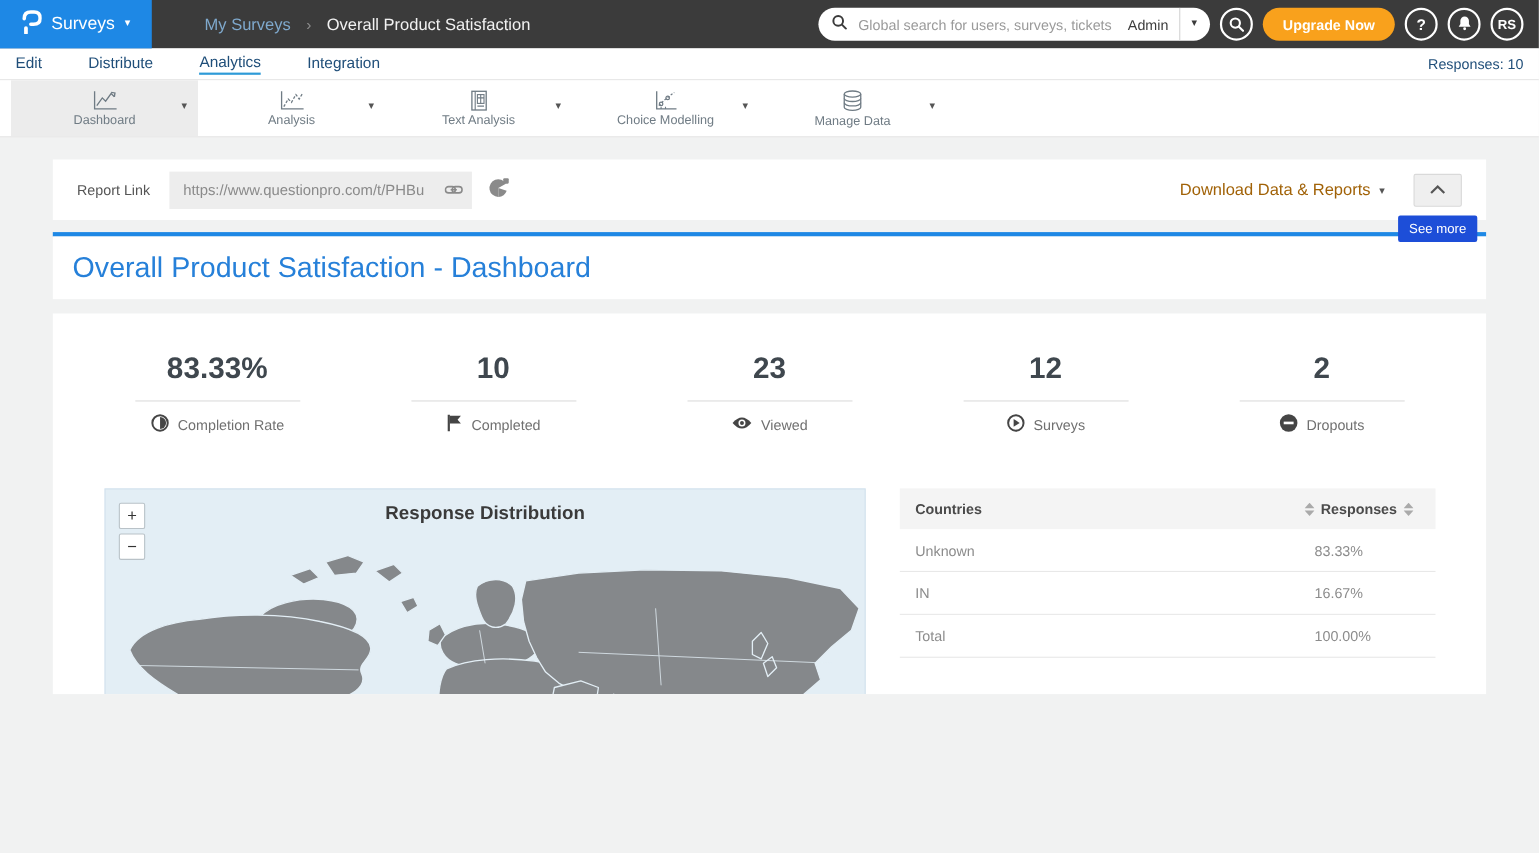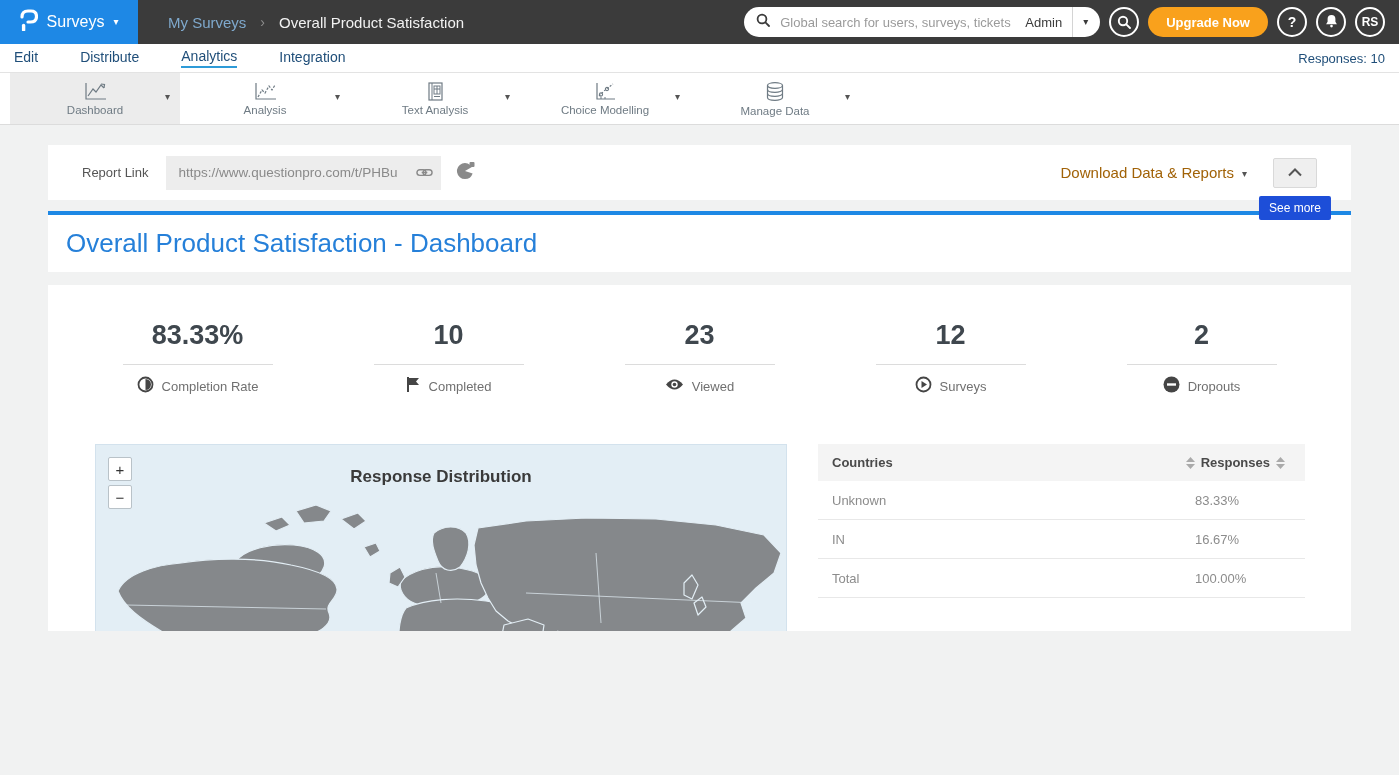--- a/index.html
+++ b/index.html
@@ -8,21 +8,21 @@
     width:1399px; height:775px; overflow:hidden;
     font-family:"Liberation Sans", sans-serif;
     background:#f1f2f2; color:#333;
   }
   
   .header { height:44px; background:#3b3b3b; display:flex; align-items:center; }
   .logo-box { width:138px; height:44px; background:#1e88e5; display:flex; align-items:center; justify-content:center; gap:9px; cursor:pointer; flex:none; }
   .logo-box .product { color:#fff; font-size:16px; }
   .caret { font-size:10px; line-height:1; }
   .logo-box .caret { color:#fff; }
-  .breadcrumb { display:flex; align-items:flex-start; gap:14px; margin-left:30px; font-size:15px; }
+  .breadcrumb { display:flex; align-items:flex-start; gap:14px; margin-left:48px; font-size:15px; }
   .crumb-parent { color:#7fa9cd; cursor:pointer; }
   .crumb-sep { color:#8d8d8d; font-size:14px; }
   .crumb-current { color:#f2f2f2; }
   .header-right { margin-left:auto; display:flex; align-items:center; gap:9px; padding-right:14px; }
   .search-pill { width:356px; height:30px; background:#fff; border-radius:16px; display:flex; align-items:center; overflow:hidden; }
   .search-pill .mag { margin:0 8px 0 12px; flex:none; }
   .search-pill input { border:none; outline:none; flex:1; font-size:13px; color:#555; font-family:inherit; background:transparent; }
   .search-pill input::placeholder { color:#9a9a9a; }
   .scope { font-size:13px; color:#3b3b3b; padding:0 10px; }
   .scope-divider { width:1px; align-self:stretch; background:#d4d4d4; }
@@ -36,21 +36,21 @@
   .nav-right { margin-left:auto; font-size:13px; color:#1f4e79; }
   
   .toolbar { height:52px; background:#fff; border-bottom:1px solid #dcdcdc; display:flex; padding-left:10px; }
   .tool-group { width:170px; position:relative; display:flex; flex-direction:column; align-items:center; justify-content:center; cursor:pointer; color:#6f7b84; }
   .tool-group.active { background:#ececec; }
   .tool-label { font-size:11.5px; margin-top:2px; }
   .tool-caret { position:absolute; right:10px; top:19px; color:#555; font-size:10px; }
   .tool-icon svg { display:block; }
   
   .page { height:650px; padding:20px 48px 0; background:#f1f2f2; }
-  .report-card { height:55px; background:#fff; display:flex; align-items:center; padding:0 34px; }
+  .report-card { height:55px; background:#fff; display:flex; align-items:center; padding:0 22px; }
   .report-label { font-size:13px; color:#555; margin-right:18px; }
   .url-wrap { position:relative; }
   .url-wrap input { width:275px; height:34px; background:#ededed; border:none; outline:none; font-size:13.5px; color:#8a8a8a; padding:0 32px 0 12px; font-family:inherit; }
   .link-icon { position:absolute; right:8px; top:9px; }
   .globe-btn { margin-left:14px; background:none; border:none; cursor:pointer; padding:0; }
   .report-right { margin-left:auto; display:flex; align-items:center; }
   .download-label { font-size:15px; color:#a16207; cursor:pointer; }
   .download-caret { color:#555; margin:2px 26px 0 8px; cursor:pointer; }
   .see-more-wrap { position:relative; }
   .see-more-btn { width:44px; height:30px; background:#efefef; border:1px solid #d9d9d9; border-radius:2px; display:flex; align-items:center; justify-content:center; cursor:pointer; }
@@ -62,21 +62,21 @@
   
   .stats-row { display:flex; padding:34px 24px 0; }
   .stat { flex:1; text-align:center; }
   .stat-value { font-size:27px; font-weight:bold; color:#3f474e; line-height:32px; }
   .stat-line { width:150px; border:none; border-top:1px solid #dcdcdc; margin:13px auto 11px; }
   .stat-label { display:flex; align-items:center; justify-content:center; gap:8px; font-size:13px; color:#707070; height:20px; }
   .stat-label svg { flex:none; }
   
   .content-row { display:flex; margin-top:48px; padding-left:47px; gap:31px; }
   .map-panel { width:692px; height:331px; background:#e3eef5; border:1px solid #d3e2ed; position:relative; flex:none; }
-  .map-title { text-align:center; font-size:17px; font-weight:bold; color:#3a3a3a; padding-top:22px; }
+  .map-title { text-align:center; font-size:17px; font-weight:bold; color:#3a3a3a; padding-top:12px; }
   .map-zoom { position:absolute; left:12px; top:12px; display:flex; flex-direction:column; gap:4px; z-index:3; }
   .zoom-btn { width:24px; height:24px; background:#fff; border:1px solid #b9c2c8; border-radius:2px; font-size:15px; color:#333; cursor:pointer; line-height:1; font-family:inherit; }
   .map-svg { position:absolute; left:0; top:28px; }
   
   .table-panel { width:487px; font-size:13px; }
   .t-head { background:#f4f4f4; height:37px; display:flex; align-items:center; padding:0 14px; color:#4a4a4a; font-weight:bold; }
   .sort-ic { display:flex; flex-direction:column; gap:1px; margin:0 6px; cursor:pointer; }
   .t-head .spacer { margin-left:auto; }
   .t-row { height:39px; display:flex; align-items:center; padding:0 14px; border-bottom:1px solid #e8e8e8; color:#8c8c8c; }
   .td-right { width:96px; margin-left:auto; text-align:left; }

